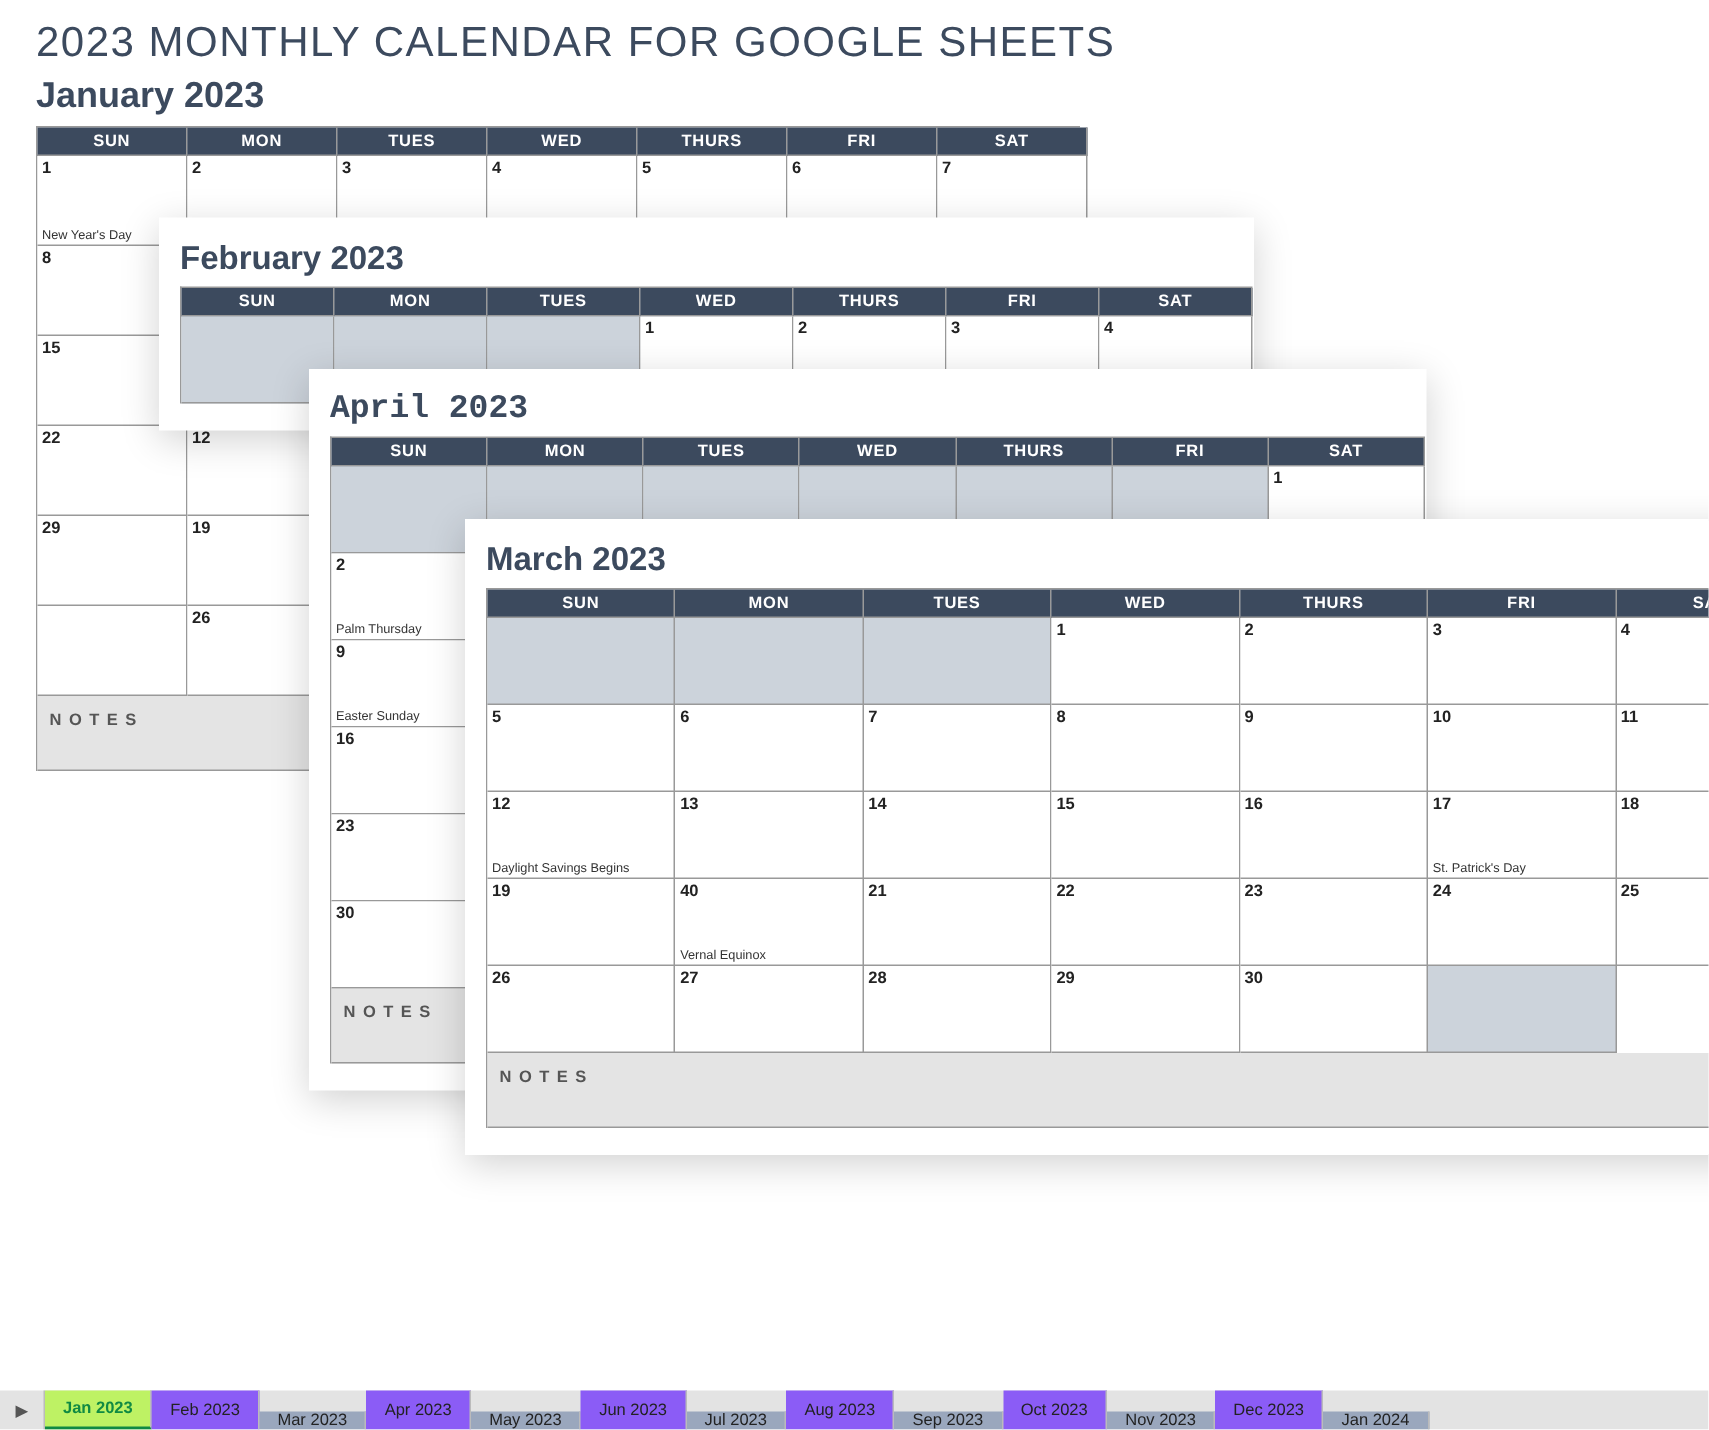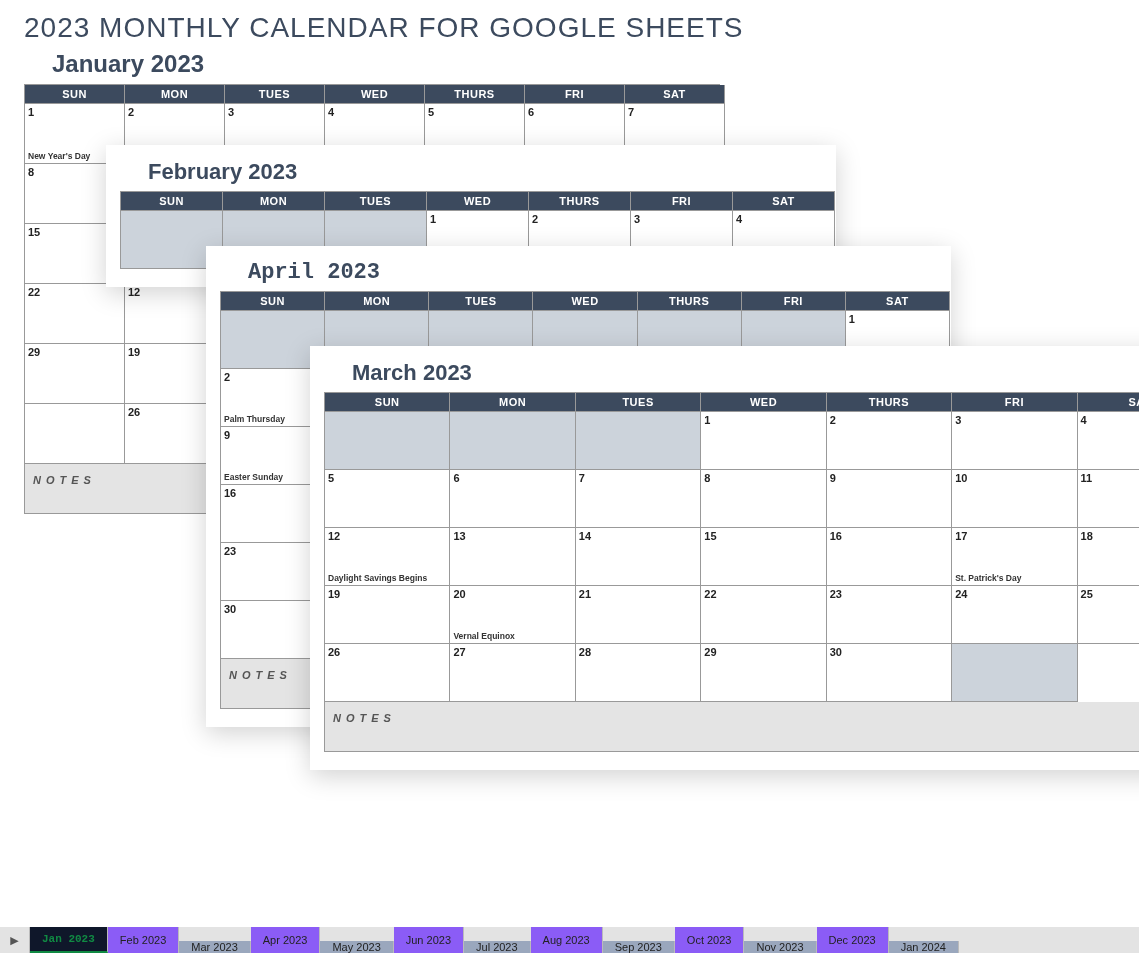--- a/index.html
+++ b/index.html
@@ -23,21 +23,20 @@
   .calendar {
     position: absolute;
     background: #fff;
     box-shadow: 0 6px 24px rgba(0,0,0,0.18);
     padding: 14px 1px 18px 14px;
   }
   .cal-title {
     color: #3c4a5e;
     font-weight: bold;
     margin-bottom: 6px;
-    margin-left: 28px;
   }
   .cal-grid {
     display: grid;
     grid-template-columns: repeat(7, 1fr);
     border-top: 1px solid #999;
     border-left: 1px solid #999;
   }
   .dow {
     background: #3c4a5e;
     color: #fff;
@@ -64,36 +63,34 @@
     color: #222;
   }
   .event {
     position: absolute;
     bottom: 2px;
     left: 3px;
     right: 3px;
     font-size: 8.5px;
     color: #333;
     line-height: 1.1;
-    font-weight: bold;
   }
   .notes-row {
     grid-column: 1 / -1;
     border-right: 1px solid #999;
     border-bottom: 1px solid #999;
     background: #e4e4e4;
     padding: 6px 8px;
     min-height: 50px;
   }
   .notes-label {
     font-weight: bold;
     font-size: 11px;
     color: #555;
     letter-spacing: 5px;
-    font-style: italic;
   }
   
   .calendar.jan {
     position: static;
     box-shadow: none;
     padding: 0 0 0 24px;
     width: 720px;
     margin-top: 6px;
   }
   .jan .cal-title { font-size: 24px; }
@@ -136,25 +133,24 @@
     padding: 0 12px;
     font-size: 11px;
     display: flex;
     align-items: center;
     border-right: 1px solid #bbb;
     background: #8b5cf6;
     color: #222;
     white-space: nowrap;
   }
   .tab.active {
-    background: #0f172a;
+    background: #bef264;
     color: #108a43;
     font-weight: bold;
     border-bottom: 2px solid #108a43;
-    font-family: Liberation Mono, monospace;
   }
   .tab.shaded { background: #9aa7bd; color: #222; margin-top: 14px; }
 </style>
 </head>
 <body>
 
 <div class="main-title">2023 MONTHLY CALENDAR FOR GOOGLE SHEETS</div>
 
 <div class="calendar jan">
   <div class="cal-title">January 2023</div>
@@ -405,21 +401,21 @@
         <div class="daynum">17</div>
         <div class="event">St. Patrick's Day</div>
       </div>
       <div class="cell">
         <div class="daynum">18</div>
       </div>
       <div class="cell">
         <div class="daynum">19</div>
       </div>
       <div class="cell">
-        <div class="daynum">20</div>
+        <div class="daynum">40</div>
         <div class="event">Vernal Equinox</div>
       </div>
       <div class="cell">
         <div class="daynum">21</div>
       </div>
       <div class="cell">
         <div class="daynum">22</div>
       </div>
       <div class="cell">
         <div class="daynum">23</div>

